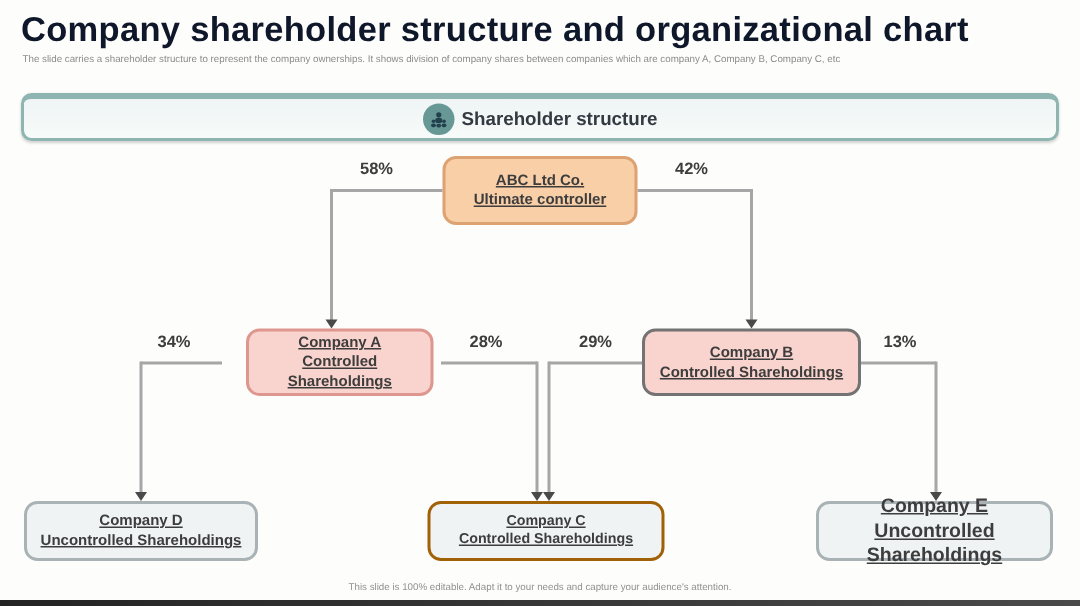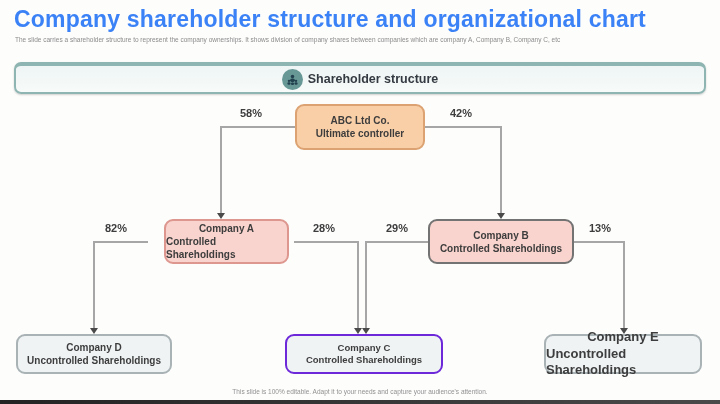--- a/index.html
+++ b/index.html
@@ -1,37 +1,37 @@
 <!DOCTYPE html>
 <html><head>
 <meta charset="utf-8">
 <style>
   html,body{margin:0;padding:0;background:#ffffff;}
   .slide{position:relative;width:720px;height:404px;background:#fdfdfc;overflow:hidden;
          font-family:"Liberation Sans",sans-serif;color:#3d3d3d;}
   .title{position:absolute;left:14px;top:6px;margin:0;font-size:23px;font-weight:700;
-         letter-spacing:.2px;color:#3b82f6;white-space:nowrap;}
+         letter-spacing:.2px;color:#0f172a;white-space:nowrap;}
   .subtitle{position:absolute;left:15px;top:36px;margin:0;font-size:6.5px;color:#8c8c8c;white-space:nowrap;}
   
   .banner{position:absolute;left:14px;top:62px;width:688px;height:26px;
           border:2px solid #8fb5b2;border-top-width:4px;border-radius:7px;
           background:linear-gradient(#eef5f4,#f7fbfa);box-shadow:0 1px 2px rgba(0,0,0,.18);
           display:flex;align-items:center;justify-content:center;gap:5px;}
   .icon-circle{width:21px;height:21px;border-radius:50%;background:#689896;
                display:flex;align-items:center;justify-content:center;flex:0 0 auto;}
   .banner-label{font-size:12.5px;font-weight:700;color:#343a41;}
   
   .node{position:absolute;border-radius:9px;display:flex;flex-direction:column;align-items:center;
-        justify-content:center;text-align:left;font-weight:700;font-size:10px;line-height:1.3;
-        color:#3d3d3d;box-sizing:border-box;}
+        justify-content:center;text-align:center;font-weight:700;font-size:10px;line-height:1.3;
+        color:#3d3d3d;box-sizing:border-box;text-decoration:underline;}
   .node-abc{left:295px;top:104px;width:130px;height:46px;background:#f9cfa8;border:2px solid #dca271;}
   .node-a  {left:164px;top:219px;width:125px;height:45px;background:#f9d3cd;border:2px solid #dd978e;}
   .node-b  {left:428px;top:219px;width:146px;height:45px;background:#f9d3cd;border:2px solid #737373;}
   .node-d  {left:16px; top:334px;width:156px;height:40px;background:#eff3f4;border:2px solid #a9b2b5;font-size:10px;}
-  .node-c  {left:285px;top:334px;width:158px;height:40px;background:#eff3f4;border:2px solid #6d28d9;font-size:9.5px;}
+  .node-c  {left:285px;top:334px;width:158px;height:40px;background:#eff3f4;border:2px solid #a16207;font-size:9.5px;}
   .node-e  {left:544px;top:334px;width:158px;height:40px;background:#eff3f4;border:2px solid #a9b2b5;font-size:13px;}
   
   .hline,.vline{position:absolute;background:#a6a6a6;}
   .hline{height:1.6px;} .vline{width:1.6px;}
   .arrow{position:absolute;width:0;height:0;border-left:4px solid transparent;
          border-right:4px solid transparent;border-top:6px solid #4a4a4a;}
   .pct{position:absolute;font-size:11px;font-weight:700;color:#3d3d3d;}
   .footer{position:absolute;left:0;top:388px;width:720px;margin:0;text-align:center;
           font-size:6.5px;color:#919191;}
   .bottom-edge{position:absolute;left:0;bottom:0;width:720px;height:4px;
@@ -82,21 +82,21 @@
   <div class="hline" style="left:366px;top:241px;width:62px;"></div>
   <div class="vline" style="left:365px;top:241px;height:89px;"></div>
   <div class="arrow" style="left:362px;top:328px;"></div>
 
   <div class="hline" style="left:574px;top:241px;width:50px;"></div>
   <div class="vline" style="left:623px;top:241px;height:89px;"></div>
   <div class="arrow" style="left:620px;top:328px;"></div>
 
   <span class="pct" style="left:240px;top:107px;">58%</span>
   <span class="pct" style="left:450px;top:107px;">42%</span>
-  <span class="pct" style="left:105px;top:222px;">82%</span>
+  <span class="pct" style="left:105px;top:222px;">34%</span>
   <span class="pct" style="left:313px;top:222px;">28%</span>
   <span class="pct" style="left:386px;top:222px;">29%</span>
   <span class="pct" style="left:589px;top:222px;">13%</span>
 
   <div class="node node-abc">
     <div>ABC Ltd Co.</div>
     <div>Ultimate controller</div>
   </div>
   <div class="node node-a">
     <div>Company A</div>

